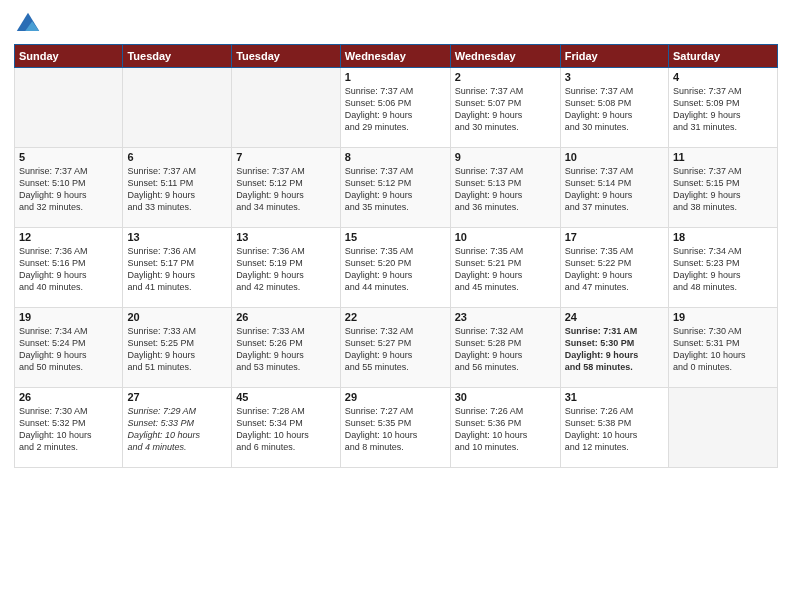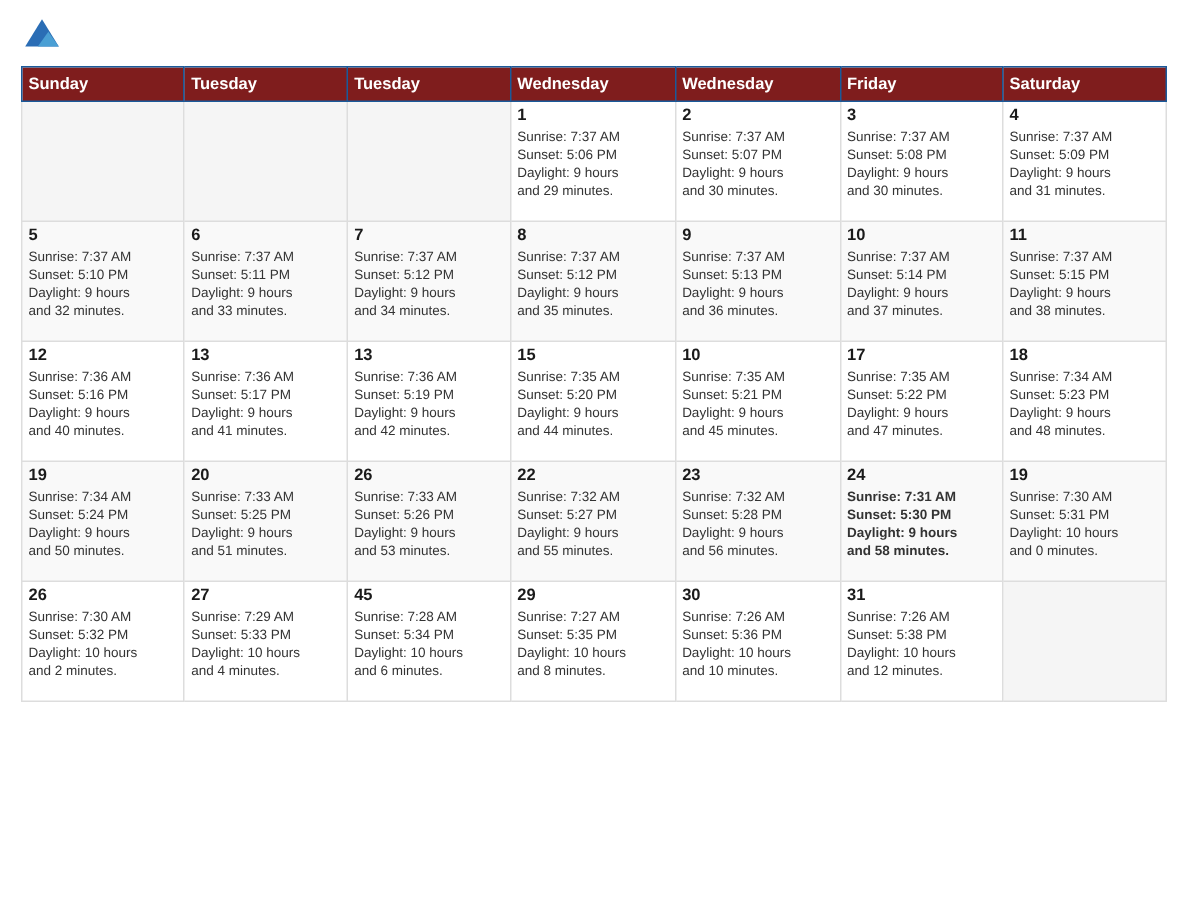--- a/index.html
+++ b/index.html
@@ -313,21 +313,21 @@
         <tr>
           <td>
             <div class="day-number">26</div>
             <div class="day-info" style="white-space: pre-line;">Sunrise: 7:30 AM
 Sunset: 5:32 PM
 Daylight: 10 hours
 and 2 minutes.</div>
           </td>
           <td>
             <div class="day-number">27</div>
-            <div class="day-info" style="white-space: pre-line;">Sunrise: 7:29 AM
+            <div class="day-info" style="white-space: pre-line; font-style: italic;">Sunrise: 7:29 AM
 Sunset: 5:33 PM
 Daylight: 10 hours
 and 4 minutes.</div>
           </td>
           <td>
             <div class="day-number">45</div>
             <div class="day-info" style="white-space: pre-line;">Sunrise: 7:28 AM
 Sunset: 5:34 PM
 Daylight: 10 hours
 and 6 minutes.</div>

